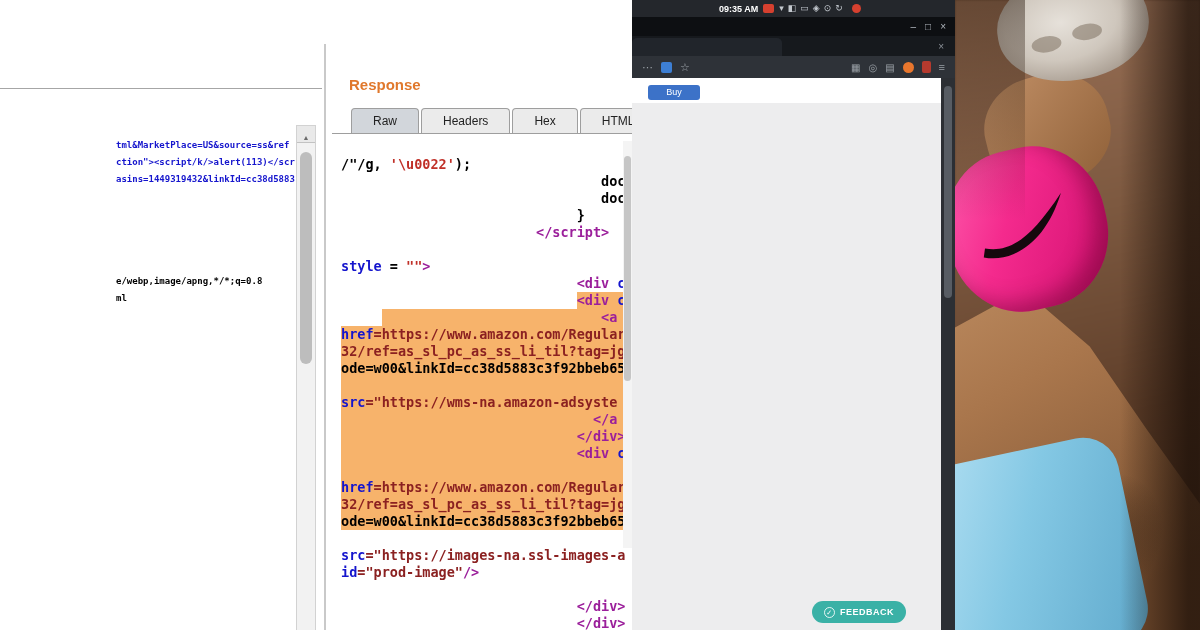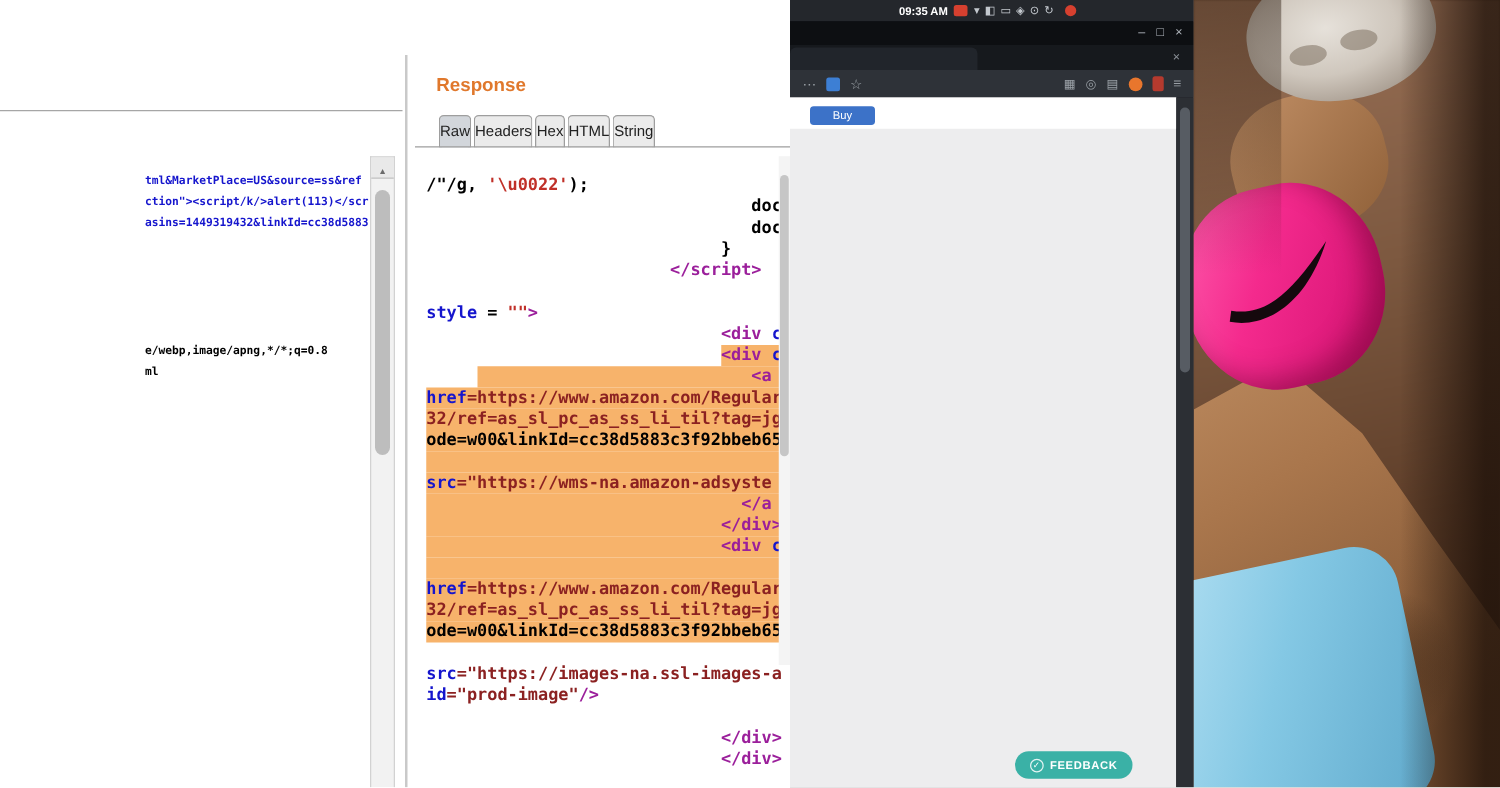--- a/index.html
+++ b/index.html
@@ -14,24 +14,24 @@
 
   .req-scroll{position:absolute;left:296px;top:125px;bottom:0;width:20px;background:#f2f2f2;
               border:1px solid #d2d2d2;border-bottom:none;box-sizing:border-box;}
   .scroll-btn{height:16px;background:#e9e9e9;border-bottom:1px solid #c2c2c2;text-align:center;}
   .arr{font-size:7px;color:#6b6b6b;line-height:15px;}
   .req-thumb{position:absolute;left:3px;top:26px;width:12px;height:212px;background:#bdbdbd;border-radius:7px;}
 
   .splitter{position:absolute;left:324px;top:44px;bottom:0;width:2px;background:#c9c9c9;}
 
   
-  .pane-response{position:absolute;left:332px;top:0;width:300px;height:532px;background:#fff;}
+  .pane-response{position:absolute;left:332px;top:16px;width:300px;height:532px;background:#fff;}
   .resp-title{position:absolute;left:17px;top:60px;font-size:15px;font-weight:bold;color:#e0782c;}
   .resp-tabs{position:absolute;left:19px;top:92px;display:flex;}
-  .tab{height:25px;line-height:25px;padding:0 0;font-size:12px;color:#222;background:#ebebeb;
+  .tab{height:25px;line-height:25px;padding:0 21px;font-size:12px;color:#222;background:#ebebeb;
        border:1px solid #9e9e9e;border-bottom:none;border-radius:4px 4px 0 0;margin-right:2px;}
   .tab.active{background:#d2d6db;}
   .tabline{position:absolute;left:0;top:117px;right:0;height:1px;background:#9e9e9e;}
   #response-code{position:absolute;left:9px;top:140px;right:9px;}
   .rl{position:relative;height:17px;font:bold 13.5px/17px "DejaVu Sans Mono",monospace;white-space:pre;}
   .hlbar{position:absolute;top:0;bottom:0;right:-9px;background:#f7b36b;}
   .code{position:relative;margin-top:18px;}
   .c-p{color:#000;}
   .c-b{color:#1515cd;}
   .c-navy{color:#000080;}

